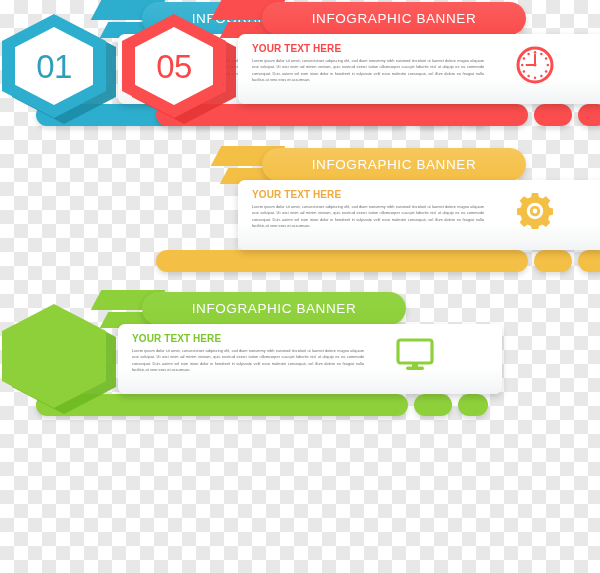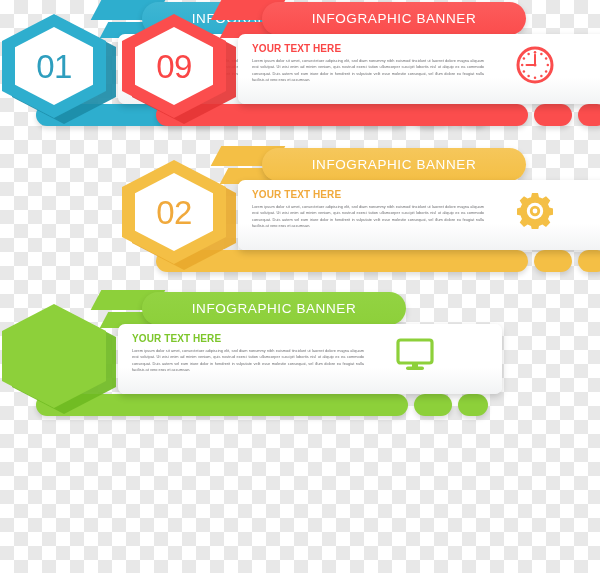--- a/index.html
+++ b/index.html
@@ -237,27 +237,20 @@
       <div class="card-heading" style="color: rgb(240, 169, 60);">YOUR TEXT HERE</div>
       <div class="card-body">Lorem ipsum dolor sit amet, consectetuer adipiscing elit, sed diam nonummy nibh euismod tincidunt ut laoreet dolore magna aliquam erat volutpat. Ut wisi enim ad minim veniam, quis nostrud exerci tation ullamcorper suscipit lobortis nisl ut aliquip ex ea commodo consequat. Duis autem vel eum iriure dolor in hendrerit in vulputate velit esse molestie consequat, vel illum dolore eu feugiat nulla facilisis at vero eros et accumsan.</div>
     </div>
     <div class="icon-slot" style="color: rgb(244, 191, 69);">
       <svg width="36" height="36" viewBox="0 0 36 36" aria-hidden="true">
         <path fill="currentColor" d="M15 0 h6 l1 4.2 a13.5 13.5 0 0 1 3.4 1.4 l3.6-2.3 4.3 4.3 -2.3 3.6 a13.5 13.5 0 0 1 1.4 3.4 l4.2 1 v6 l-4.2 1 a13.5 13.5 0 0 1 -1.4 3.4 l2.3 3.6 -4.3 4.3 -3.6-2.3 a13.5 13.5 0 0 1 -3.4 1.4 l-1 4.2 h-6 l-1-4.2 a13.5 13.5 0 0 1 -3.4-1.4 l-3.6 2.3 -4.3-4.3 2.3-3.6 a13.5 13.5 0 0 1 -1.4-3.4 l-4.2-1 v-6 l4.2-1 a13.5 13.5 0 0 1 1.4-3.4 l-2.3-3.6 4.3-4.3 3.6 2.3 a13.5 13.5 0 0 1 3.4-1.4 Z"></path>
         <circle cx="18" cy="18" r="8.2" fill="#ffffff"></circle>
         <circle cx="18" cy="18" r="5.2" fill="currentColor"></circle>
         <circle cx="18" cy="18" r="2.4" fill="#ffffff"></circle>
       </svg>
-    </div>
-    <div class="hex-wrap">
-      <div class="hex-shadow" style="background: rgb(232, 169, 44);"></div>
-      <div class="hex-outer" style="background: rgb(244, 191, 69);"></div>
-      <div class="hex-inner">
-        <span class="hex-number" style="color: rgb(240, 169, 60);">02</span>
-      </div>
     </div>
   </div>
 
   <div class="banner" id="banner-3">
     <div class="bottom-bar" style="background: rgb(141, 208, 58);"></div>
     <div class="pill-a" style="background: rgb(141, 208, 58);"></div>
     <div class="pill-b" style="background: rgb(141, 208, 58);"></div>
     <div class="stripe stripe-1" style="background: rgb(141, 208, 58);"></div>
     <div class="stripe stripe-2" style="background: rgb(141, 208, 58);"></div>
     <div class="title-pill" style="background: linear-gradient(rgb(147, 211, 67) 0%, rgb(141, 208, 58) 100%);">
@@ -312,18 +305,18 @@
         </g>
         <line x1="19" y1="19" x2="19" y2="8.5" stroke="currentColor" stroke-width="2" stroke-linecap="round"></line>
         <line x1="19" y1="19" x2="10.5" y2="19" stroke="currentColor" stroke-width="2" stroke-linecap="round"></line>
         <circle cx="19" cy="19" r="1.5" fill="currentColor"></circle>
       </svg>
     </div>
     <div class="hex-wrap">
       <div class="hex-shadow" style="background: rgb(229, 53, 53);"></div>
       <div class="hex-outer" style="background: rgb(251, 77, 77);"></div>
       <div class="hex-inner">
-        <span class="hex-number" style="color: rgb(250, 70, 70);">09</span>
+        <span class="hex-number" style="color: rgb(250, 70, 70);">05</span>
       </div>
     </div>
   </div>
 
 </div>
 
 </body></html>

